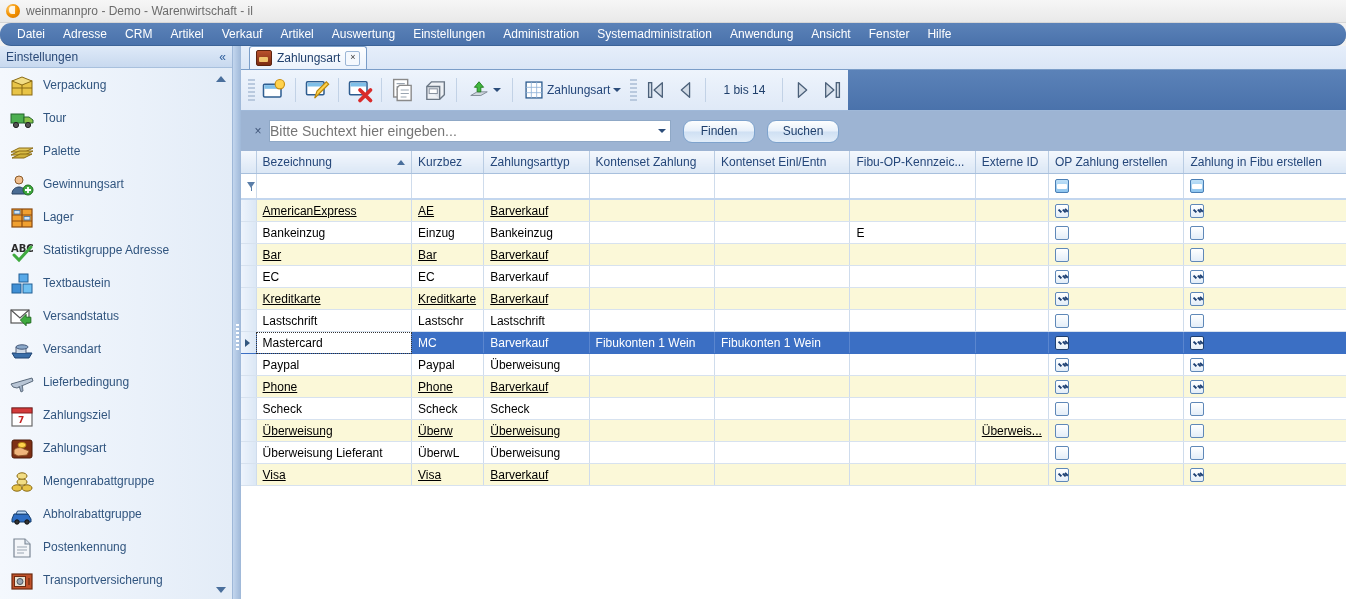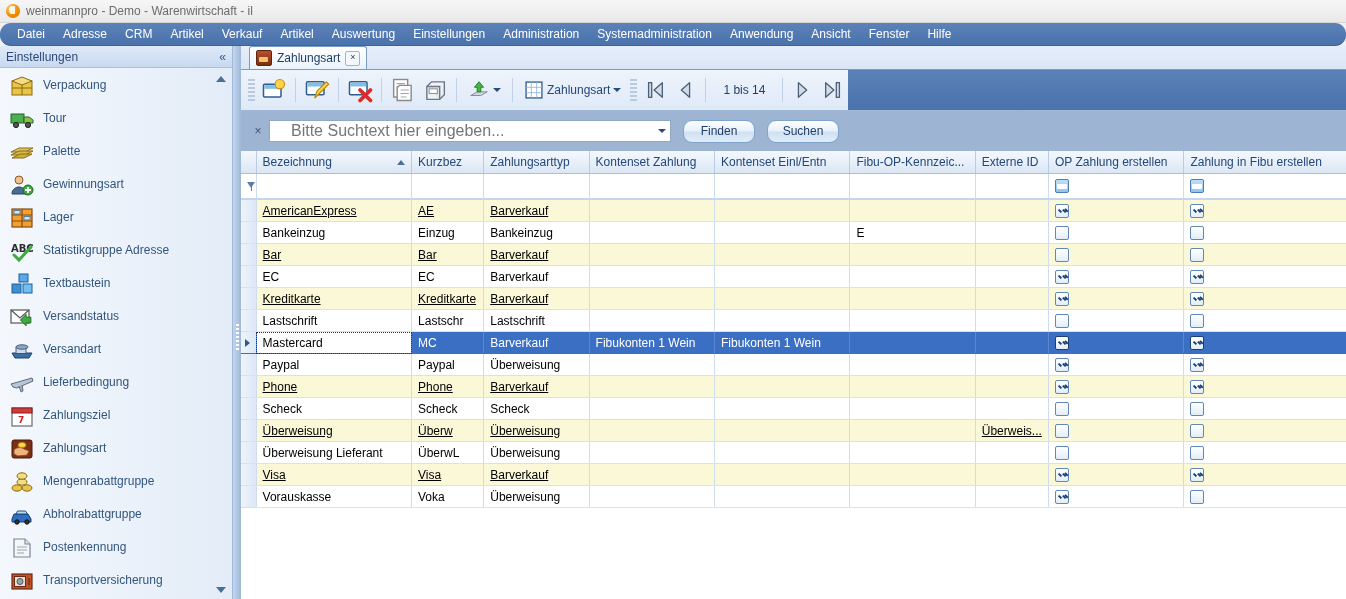--- a/index.html
+++ b/index.html
@@ -89,22 +89,22 @@
   .nav-btn{width:28px;height:28px;display:flex;align-items:center;justify-content:center;
     cursor:pointer;border:1px solid transparent;border-radius:3px;flex:none;}
   .pagetext{color:#1f3f6b;font-size:12px;padding:0 12px;white-space:nowrap;}
   .tb-tail{flex:1;height:40px;background:linear-gradient(#5b82b8,#4a72ab);margin-left:0;}
 
   
   .searchbar{height:40px;background:#9db4d3;display:flex;align-items:center;padding-left:10px;}
   .sb-x{color:#40567a;font-size:12px;width:14px;text-align:center;cursor:pointer;flex:none;}
   .search-wrap{width:400px;height:20px;background:#ffffff;border:1px solid #8fa8c6;
     display:flex;align-items:center;margin-left:4px;flex:none;}
-  .search-input{flex:1;border:none;outline:none;height:18px;font-size:16px;
-    color:#8a8a8a;padding-left:21px;font-family:"Liberation Sans",sans-serif;background:transparent;}
+  .search-input{flex:1;border:none;outline:none;height:18px;font-size:14px;
+    color:#8a8a8a;padding-left:0;font-family:"Liberation Sans",sans-serif;background:transparent;}
   .search-caret{width:16px;display:flex;align-items:center;justify-content:center;cursor:pointer;}
   .btn-blue{height:23px;min-width:72px;margin-left:12px;border:1px solid #7ea3cd;border-radius:9px;
     background:linear-gradient(#fdfefe 0%,#e7f0fa 48%,#cfe0f3 52%,#e2edf9 100%);
     color:#1f3f6b;font-size:12px;cursor:pointer;font-family:"Liberation Sans",sans-serif;
     padding:0 14px;}
 
   
   .gridwrap{flex:1;background:#ffffff;overflow:hidden;position:relative;}
   table.grid{border-collapse:collapse;table-layout:fixed;width:1106px;}
   table.grid th,table.grid td{
@@ -681,31 +681,19 @@
                 <td>Visa</td>
                 <td>Visa</td>
                 <td>Barverkauf</td>
                 <td></td>
                 <td></td>
                 <td></td>
                 <td></td>
                 <td class="chk"><span class="cbox on"></span></td>
                 <td class="chk"><span class="cbox on"></span></td>
               </tr>
-              <tr class="drow odd">
-                <td class="ind"></td>
-                <td>Vorauskasse</td>
-                <td>Voka</td>
-                <td>Überweisung</td>
-                <td></td>
-                <td></td>
-                <td></td>
-                <td></td>
-                <td class="chk"><span class="cbox on"></span></td>
-                <td class="chk"><span class="cbox"></span></td>
-              </tr>
             </tbody>
         </table>
       </div>
 
     </div>
   </div>
 </div>
 
 </body></html>

